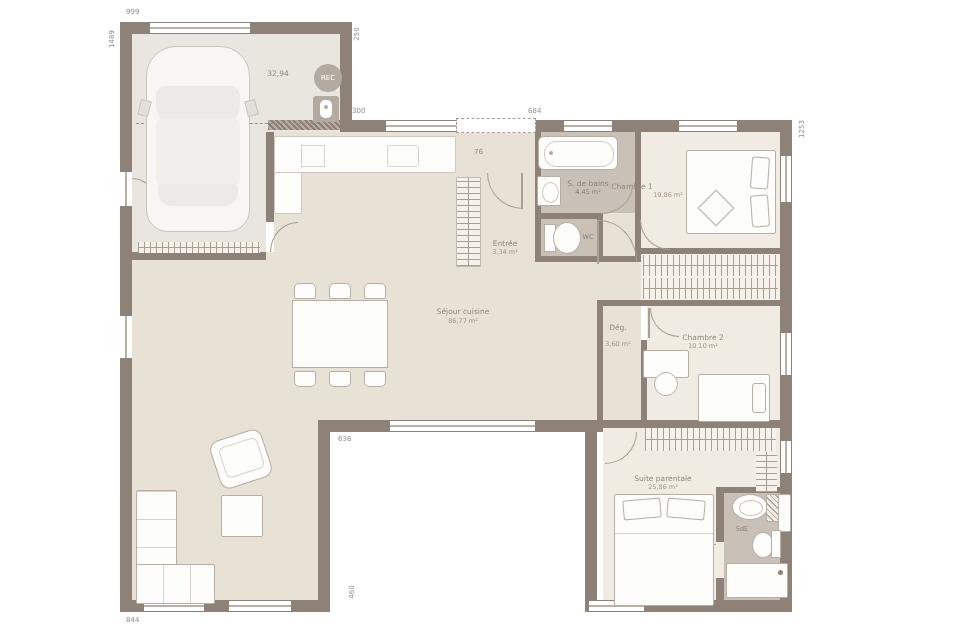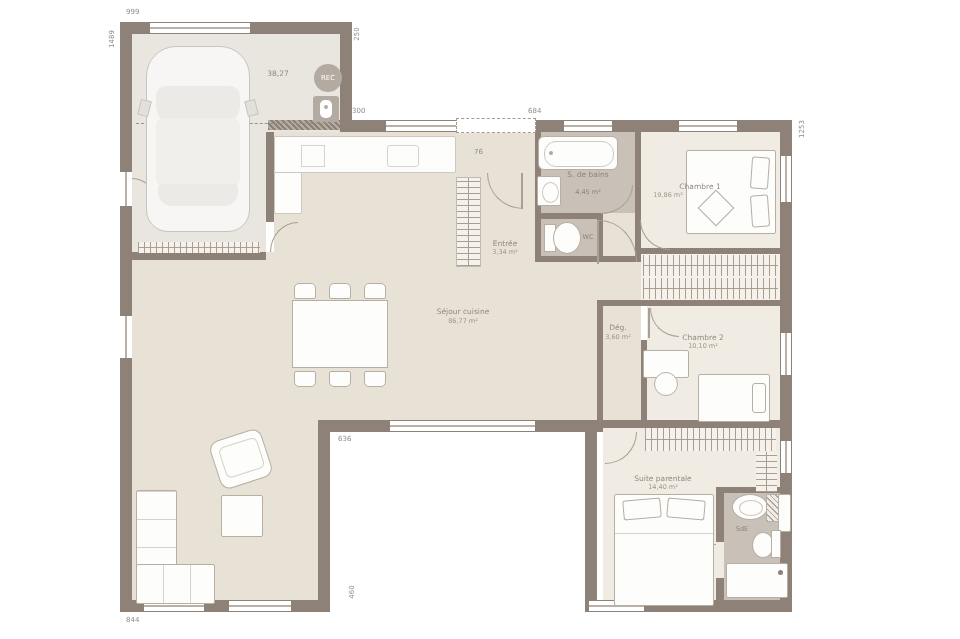--- a/index.html
+++ b/index.html
@@ -184,36 +184,36 @@
   <div class="f" style="left:766px;top:494px;width:14px;height:28px;background:repeating-linear-gradient(45deg,#b0a79d 0 1px,#efece7 1px 4px);border:1px solid #b7aea4;box-sizing:border-box;"></div>
   <div class="fu" style="left:778px;top:494px;width:13px;height:38px;"></div>
   <div class="f" style="left:752px;top:528px;width:28px;height:30px;">
     <div style="position:absolute;left:0;top:4px;width:20px;height:24px;background:#fdfdfc;border:1px solid #b7aea4;border-radius:50%;"></div>
     <div style="position:absolute;left:19px;top:2px;width:8px;height:26px;background:#fdfdfc;border:1px solid #b7aea4;"></div>
   </div>
   <div class="fu" style="left:726px;top:563px;width:62px;height:35px;">
     <div style="position:absolute;left:51px;top:6px;width:5px;height:5px;background:#8d8178;border-radius:50%;"></div>
   </div>
 
-  <div class="lbl" style="left:278px;top:73px;">38,27</div>
+  <div class="lbl" style="left:278px;top:73px;">32,94</div>
   <div class="lbl" style="left:463px;top:311px;">Séjour cuisine</div>
   <div class="area" style="left:463px;top:321px;">86,77 m²</div>
   <div class="lbl" style="left:505px;top:243px;">Entrée</div>
   <div class="area" style="left:505px;top:252px;">3,34 m²</div>
-  <div class="lbl" style="left:588px;top:174px;color:#8b847d;">S. de bains</div>
+  <div class="lbl" style="left:588px;top:183px;color:#8b847d;">S. de bains</div>
   <div class="area" style="left:588px;top:192px;color:#8b847d;">4,45 m²</div>
   <div class="lbl" style="left:588px;top:237px;color:#8b847d;font-size:6.5px;">WC</div>
-  <div class="lbl" style="left:700px;top:186px;">Chambre 1</div>
+  <div class="lbl" style="left:632px;top:186px;">Chambre 1</div>
   <div class="area" style="left:668px;top:195px;">19,86 m²</div>
   <div class="lbl" style="left:618px;top:327px;">Dég.</div>
-  <div class="area" style="left:618px;top:337px;text-align:center;">3,60 m²</div>
+  <div class="area" style="left:618px;top:344px;text-align:center;">3,60 m²</div>
   <div class="lbl" style="left:703px;top:337px;">Chambre 2</div>
   <div class="area" style="left:703px;top:346px;">10,10 m²</div>
   <div class="lbl" style="left:663px;top:478px;">Suite parentale</div>
-  <div class="area" style="left:663px;top:487px;">14,40 m²</div>
+  <div class="area" style="left:663px;top:487px;">25,86 m²</div>
   <div class="lbl" style="left:742px;top:529px;color:#8b847d;font-size:6.5px;">SdE</div>
 
   <div class="dim" style="left:126px;top:8px;">999</div>
   <div class="dim dimv" style="left:97px;top:35px;">1489</div>
   <div class="dim dimv" style="left:342px;top:30px;">250</div>
   <div class="dim" style="left:352px;top:107px;">300</div>
   <div class="dim" style="left:528px;top:107px;">684</div>
   <div class="dim" style="left:474px;top:148px;">76</div>
   <div class="dim dimv" style="left:787px;top:125px;">1253</div>
   <div class="dim" style="left:338px;top:435px;">636</div>

